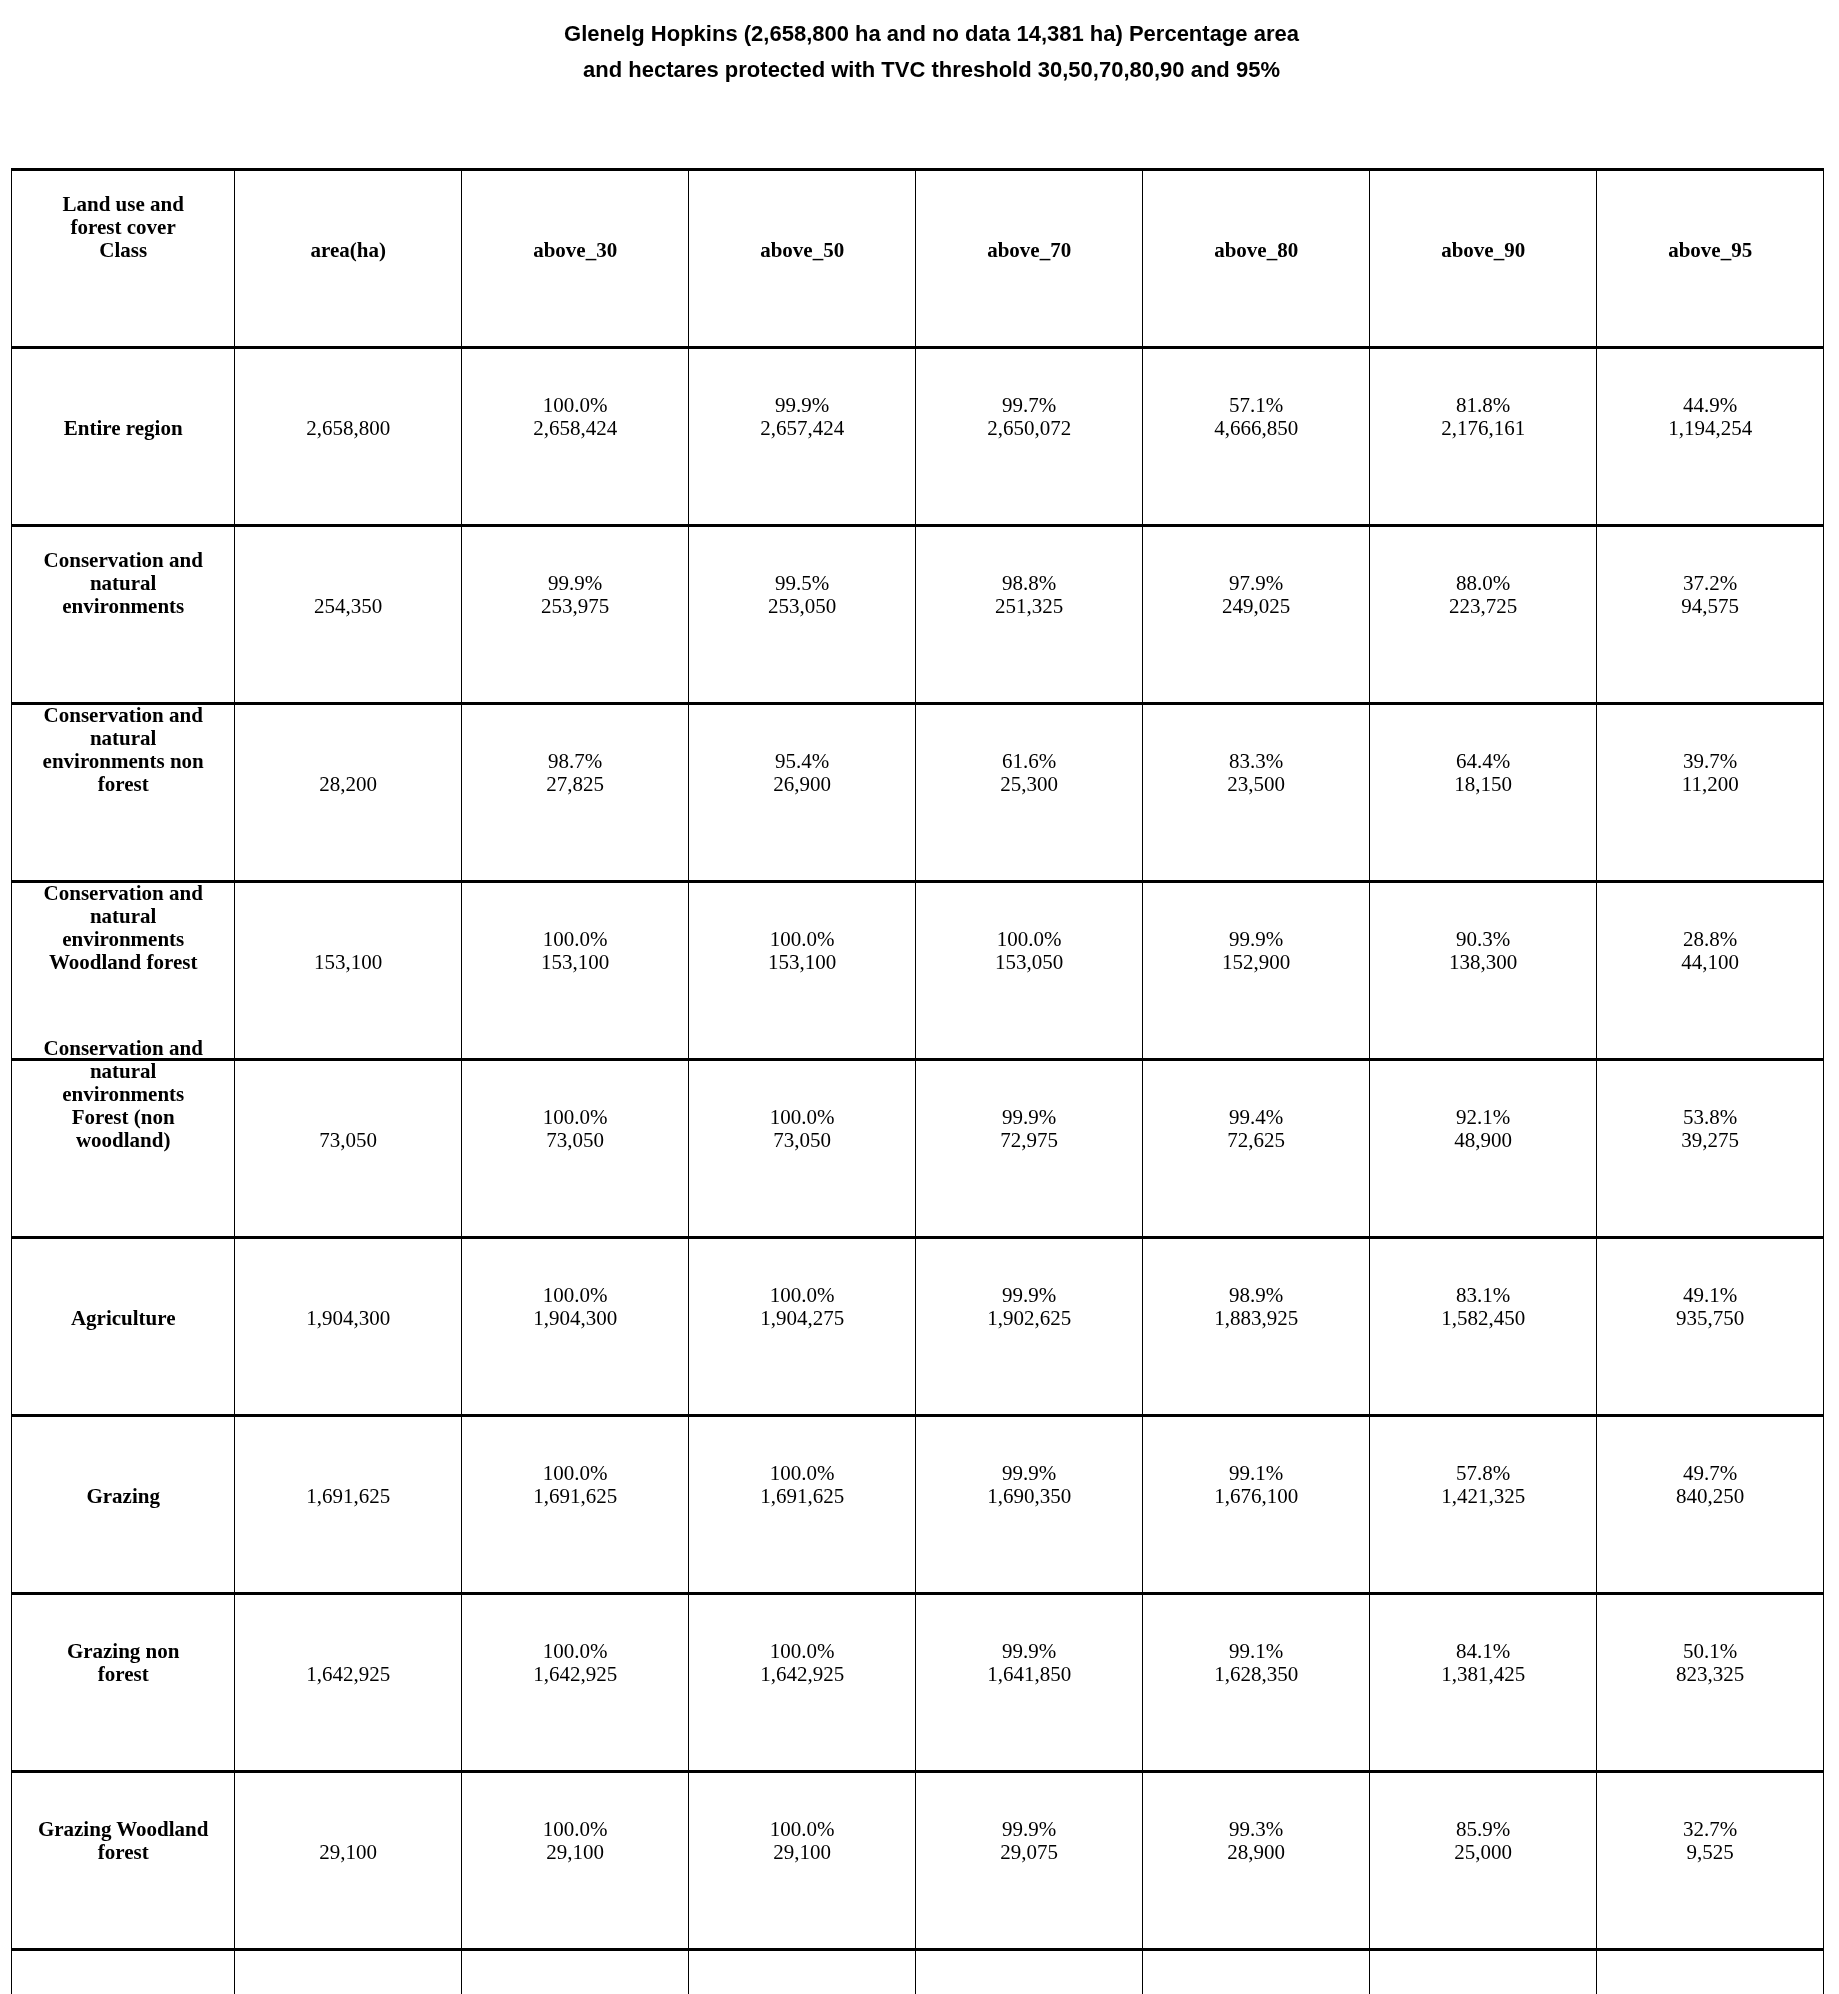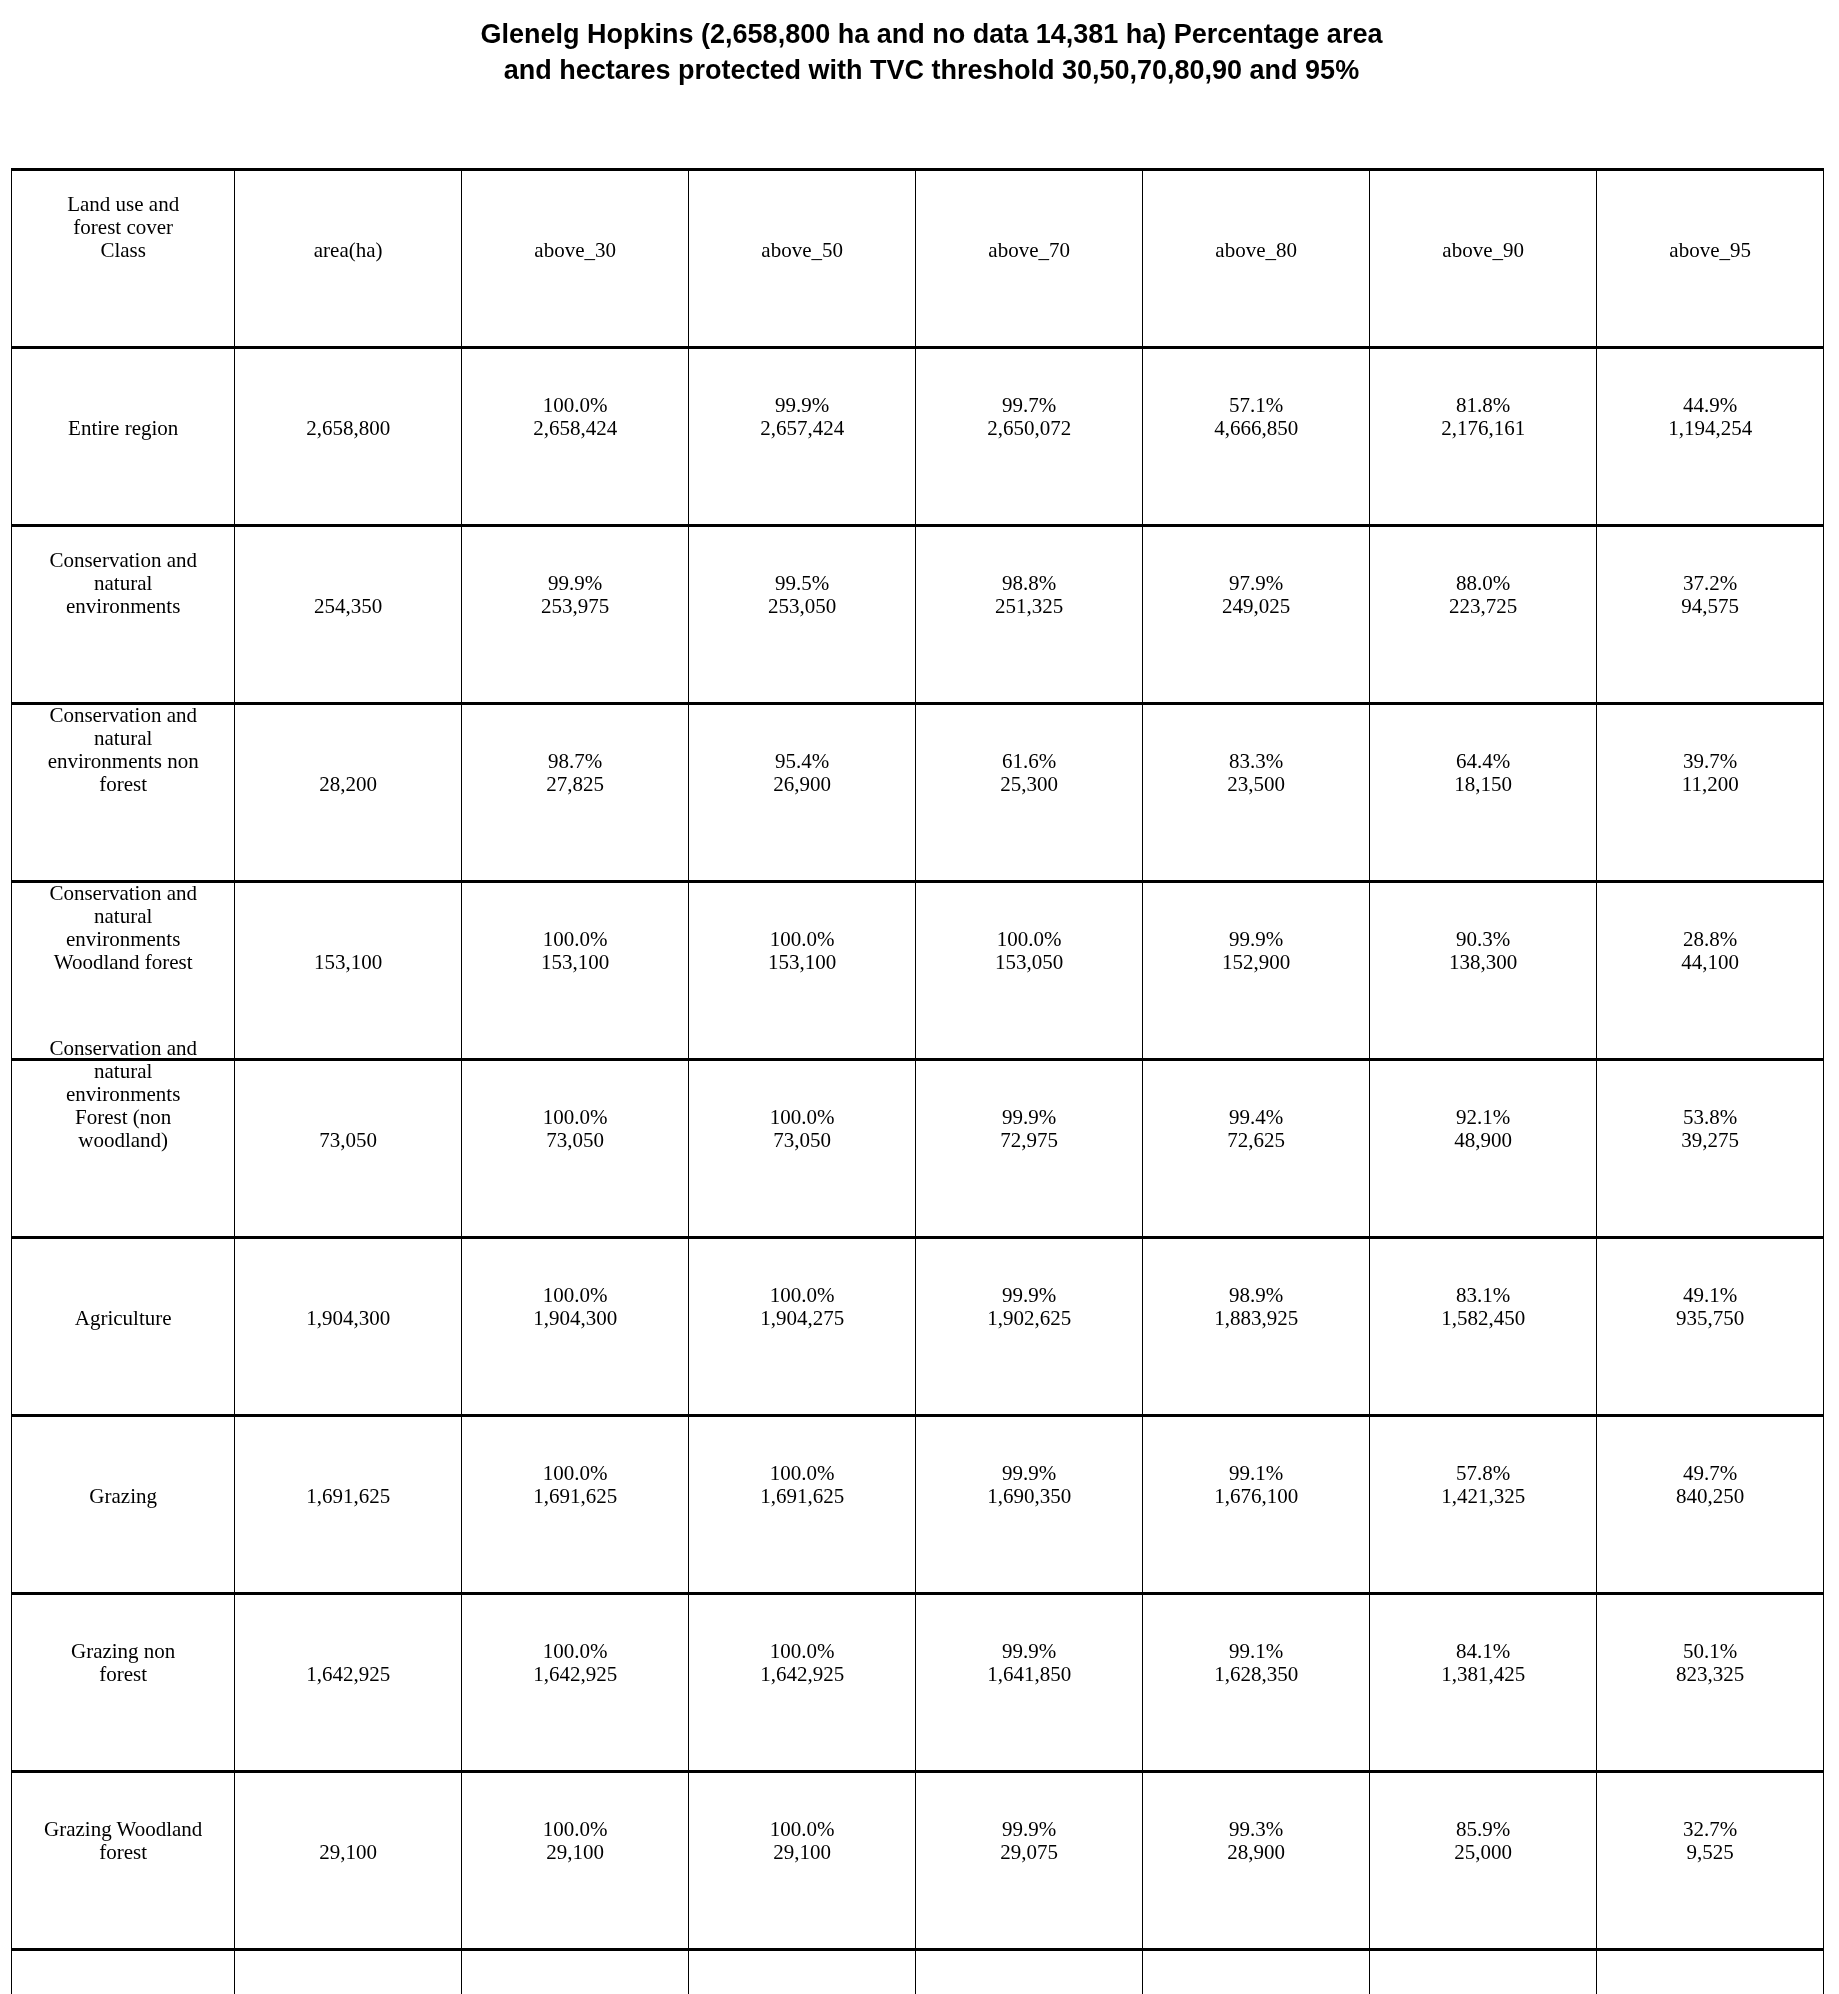--- a/index.html
+++ b/index.html
@@ -4,41 +4,41 @@
 <style>
   * { margin:0; padding:0; box-sizing:border-box; }
   html,body { background:#ffffff; }
   body { width:1839px; height:2548px; font-family:"Liberation Serif","DejaVu Serif",serif; }
   .page { position:relative; width:1839px; height:2548px; background:#fff; overflow:hidden; }
 
   .title {
     position:absolute; top:16px; left:0; right:0;
     text-align:center; white-space:pre-line;
     font-family:"Liberation Sans","DejaVu Sans",sans-serif;
-    font-weight:bold; font-size:27px; line-height:36px; color:#000;margin-left:24px;
+    font-weight:bold; font-size:22px; line-height:36px; color:#000;margin-left:24px;
   }
 
   
   .grid {
     position:absolute; left:11.2px; top:168px;
     display:grid;
     grid-template-columns:223px repeat(7,227px);
     grid-template-rows:repeat(12,178px);
     border-top:3.6px solid #000;
     border-left:1.2px solid #000;
     background:#fff;
   }
   .tr { display:contents; }
   .th,.td { position:relative; border-right:1.2px solid #000; border-bottom:3.6px solid #000; }
   .ct {
     position:absolute; left:0; right:0; bottom:48%;
     text-align:center; white-space:pre-line;
     font-size:21px; line-height:23px; color:#000;
   }
-  .bold { font-weight:normal; }
+  .bold { font-weight:bold; }
 </style>
 </head>
 <body>
 
 <div class="page">
 
   <div class="title">Glenelg Hopkins (2,658,800 ha and no data 14,381 ha) Percentage area
 and hectares protected with TVC threshold 30,50,70,80,90 and 95%</div>
 
   <div class="grid">

